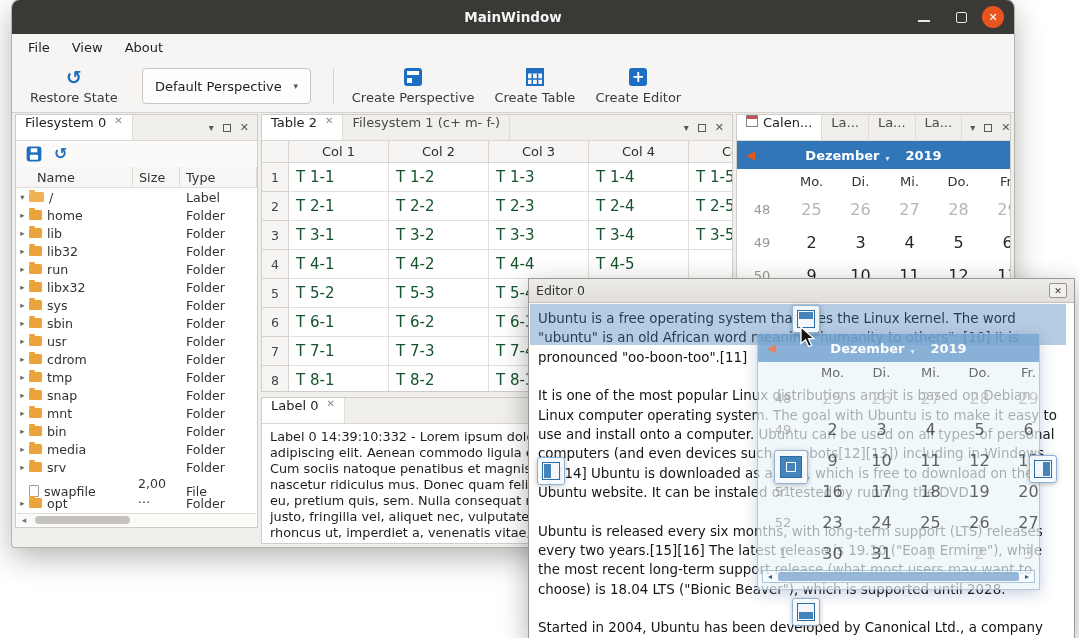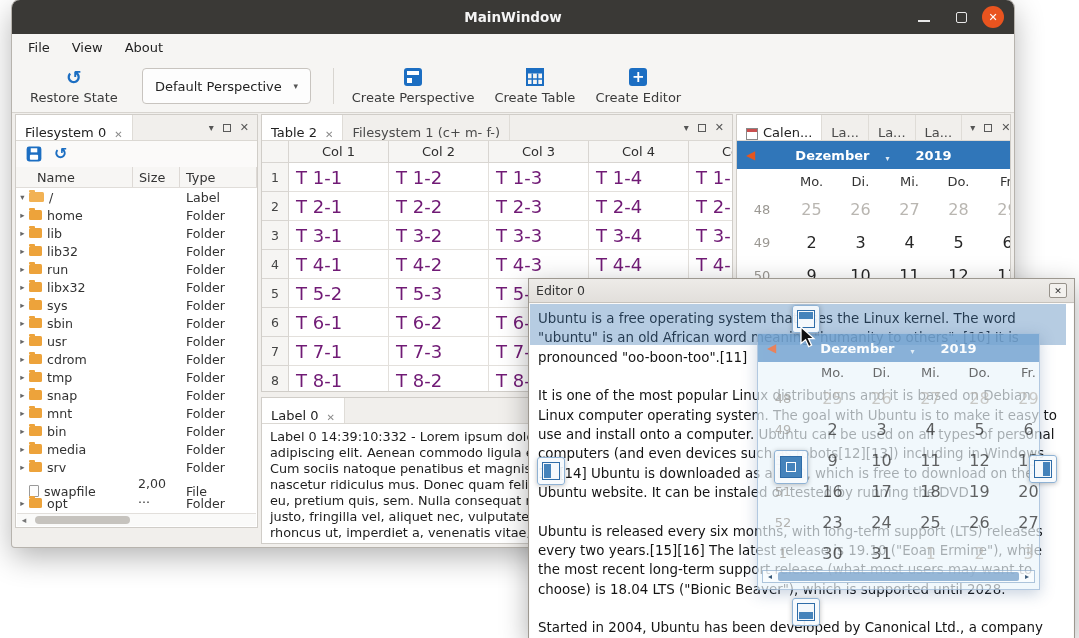--- a/index.html
+++ b/index.html
@@ -38,21 +38,21 @@
 .vsep{width:1px;height:36px;background:#d8d5d0;margin:0 8px}
 .icon-persp{width:18px;height:18px;background:#1c6ec2;border-radius:3px;position:relative;display:inline-block}
 .icon-persp::before{content:'';position:absolute;left:3px;top:3px;width:12px;height:4px;background:#fff}
 .icon-persp::after{content:'';position:absolute;left:3px;bottom:3px;width:5px;height:5px;background:#fff}
 .icon-editorplus{width:18px;height:18px;background:#1c6ec2;border-radius:3px;display:inline-flex;align-items:center;justify-content:center}
 .icon-editorplus::before{content:'+';color:#fff;font-size:15px;font-weight:bold;line-height:1}
 
 
 .dockpanel{background:#fff;border:1px solid #d0cdc8;overflow:hidden}
 .paneltab-bar{height:26px;background:#f1efec;border-bottom:1px solid #dbd8d3;display:flex;align-items:stretch}
-.dock-tab{display:flex;align-items:flex-end;padding:0 9px;font-size:13px;color:#4a4a4a;
+.dock-tab{display:flex;align-items:flex-start;padding:0 9px;font-size:13px;color:#4a4a4a;
   border-right:1px solid #dfdcd7;white-space:nowrap}
 .dock-tab.active{background:#fff;color:#222}
 .tab-x{margin-left:8px;font-size:10px;color:#8a8a8a}
 .panel-controls{margin-left:auto;display:flex;align-items:center;gap:9px;padding:0 8px;color:#555}
 .pc-caret{font-size:10px}
 .pc-box{width:8px;height:8px;border:1.4px solid #5a5a5a;display:inline-block}
 .pc-x{font-size:11px}
 
 
 .fs-toolbar{height:26px;display:flex;align-items:center;gap:11px;padding:0 9px;background:#fbfaf9}
@@ -76,29 +76,29 @@
 .sb-thumb{width:95px;height:8px;background:#c6c3be;border-radius:5px;margin-left:4px}
 
 
 .tbl-header{display:grid;grid-template-columns:27px repeat(5,100px);height:22px;border-bottom:1px solid #d8d5d1}
 .tbl-h{display:flex;align-items:center;justify-content:center;border-right:1px solid #d8d5d1;
   background:#f6f5f3;font-size:13px;color:#2e2e2e;height:100%}
 .tbl-row{display:grid;grid-template-columns:27px repeat(5,100px);height:29px}
 .tbl-num{background:#f6f5f3;border-right:1px solid #d8d5d1;border-bottom:1px solid #d8d5d1;
   display:flex;align-items:center;justify-content:center;font-size:12.5px;color:#444}
 .tbl-cell{border-right:1px solid #e3e0dc;border-bottom:1px solid #e3e0dc;display:flex;align-items:center;
-  padding-left:7px;font-size:18px;background:#fff;color:#701a75}
+  padding-left:7px;font-size:15px;background:#fff;color:#14532d}
 
 
 .label-text{padding:5px 8px;font-size:12.8px;line-height:16px;color:#1d1d1d;overflow:hidden;height:119px}
 
 
 .cal-header{position:relative;height:28px;background:#3076b9;display:flex;align-items:center}
 .cal-prev{position:absolute;left:9px;color:#e4561f;font-size:12px}
-.cal-title{flex:1;display:flex;justify-content:center;align-items:flex-end;gap:16px;font-weight:normal;font-size:13px;color:#fff}
+.cal-title{flex:1;display:flex;justify-content:center;align-items:flex-end;gap:6px;font-weight:normal;font-size:13px;color:#fff}
 .mcaret{font-size:8px;color:#dce9f5}
 .yr{margin-left:10px}
 .cal-grid{background:#fff;overflow:hidden}
 .cal-dayrow,.cal-week{display:grid;grid-template-columns:50px repeat(7,49px);align-items:center}
 .cal-dayrow{height:24px}
 .cal-week{height:33px}
 .cal-wk{text-align:center;font-size:13px;color:#9b9893}
 .cal-dh{text-align:center;font-size:13px;color:#333}
 .cal-day{text-align:center;font-size:16px;color:#262626}
 .cal-day.muted{color:#b9b6b1}
@@ -434,21 +434,20 @@
             <div class="tbl-cell">T 3-1</div>
             <div class="tbl-cell">T 3-2</div>
             <div class="tbl-cell">T 3-3</div>
             <div class="tbl-cell">T 3-4</div>
             <div class="tbl-cell">T 3-5</div>
           </div>
           <div class="tbl-row">
             <div class="tbl-num">4</div>
             <div class="tbl-cell">T 4-1</div>
             <div class="tbl-cell">T 4-2</div>
-            <div class="tbl-cell">T 4-3</div>
             <div class="tbl-cell">T 4-4</div>
             <div class="tbl-cell">T 4-5</div>
           </div>
           <div class="tbl-row">
             <div class="tbl-num">5</div>
             <div class="tbl-cell">T 5-2</div>
             <div class="tbl-cell">T 5-3</div>
             <div class="tbl-cell">T 5-4</div>
             <div class="tbl-cell">T 5-5</div>
           </div>

